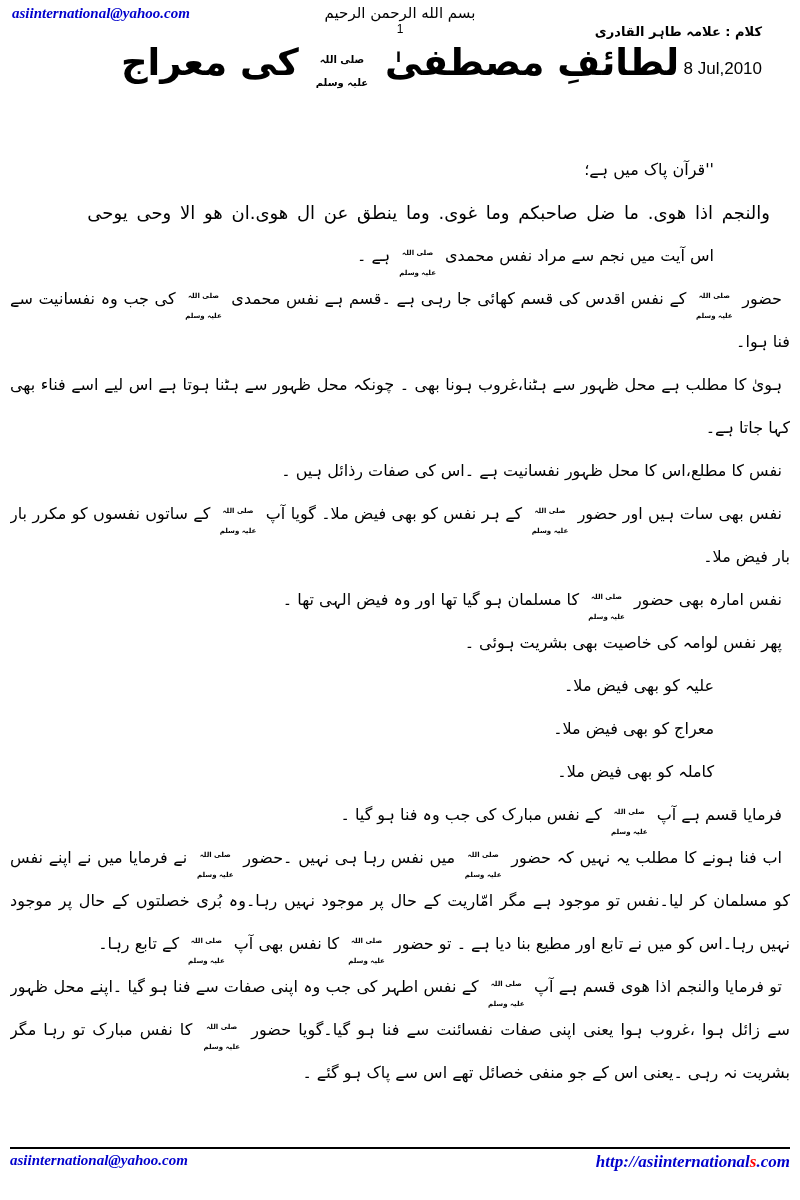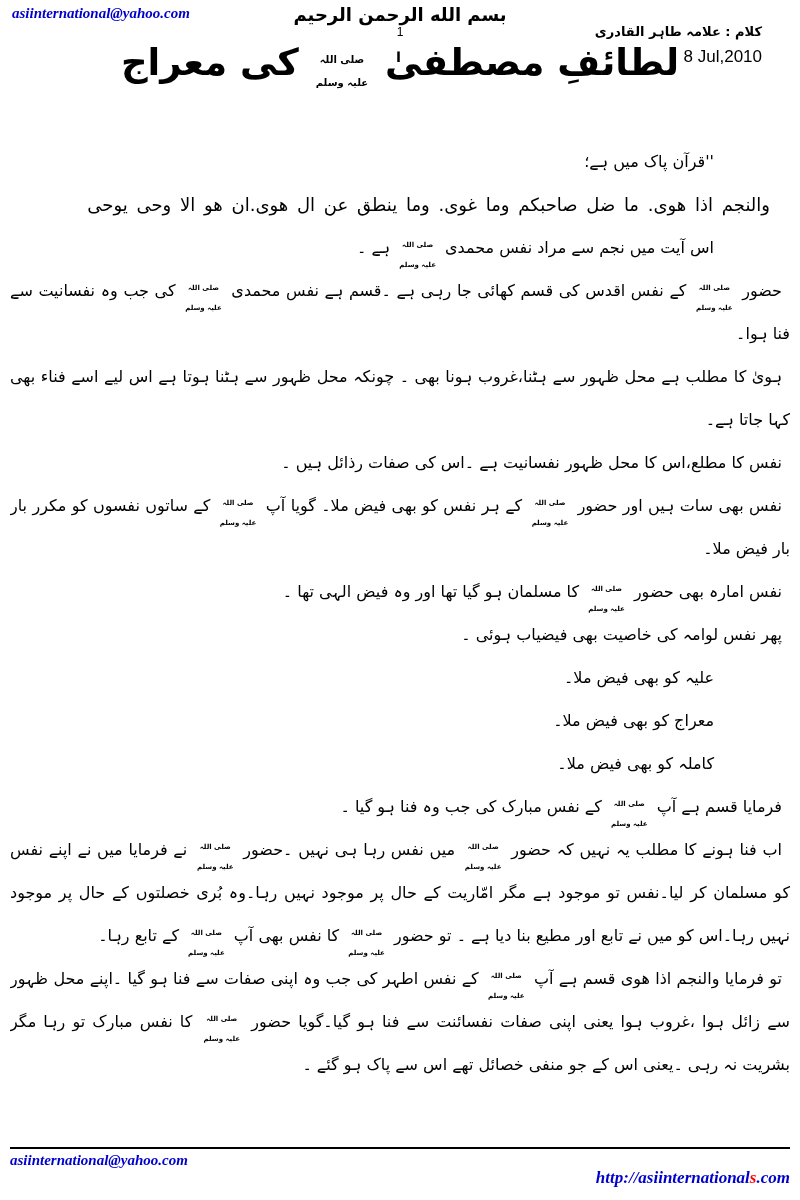--- a/index.html
+++ b/index.html
@@ -18,45 +18,45 @@
   .top-email{
     position:absolute;top:5px;left:12px;
     font-family:"Liberation Serif","DejaVu Serif",serif;
     font-style:italic;font-weight:bold;font-size:15px;
     color:var(--link-blue);
   }
   .bismillah-wrap{
     position:absolute;top:4px;left:0;width:100%;text-align:center;
   }
   .bismillah{
-    font-size:18px;font-weight:bold;direction:rtl;
+    font-size:15px;font-weight:normal;direction:rtl;
   }
   .page-number{
     font-size:12px;margin-top:0px;
     font-family:"Liberation Sans",sans-serif;
   }
   .kalam-block{
     position:absolute;top:24px;right:38px;text-align:right;
   }
   .kalam{
     font-size:13px;font-weight:bold;direction:rtl;
   }
   .date{
-    font-size:17px;direction:ltr;margin-top:8px;
+    font-size:17px;direction:ltr;margin-top:20px;
     font-family:"Liberation Sans",sans-serif;
   }
   .title{
     position:absolute;top:32px;left:0;width:100%;
     text-align:center;direction:rtl;
     font-size:37px;font-weight:bold;line-height:62px;
     font-family:"DejaVu Sans",sans-serif;
   }
   
   .body-text{
-    position:absolute;top:140px;left:10px;right:10px;height:1004px;
+    position:absolute;top:148px;left:10px;right:10px;height:1004px;
     overflow:hidden;
     direction:rtl;text-align:justify;
     font-size:16px;line-height:43px;
   }
   .body-text p{margin:0;}
   p.normal{text-indent:8px;}
   p.indent{text-indent:76px;}
   p.verse{text-indent:20px;font-size:18px;word-spacing:3px;}
   
   .saw{
@@ -75,21 +75,20 @@
   }
   .footer-email{
     font-family:"Liberation Serif","DejaVu Serif",serif;
     font-style:italic;font-weight:bold;font-size:15px;
     color:var(--link-blue);
   }
   .footer-url{
     font-family:"Liberation Serif","DejaVu Serif",serif;
     font-style:italic;font-weight:bold;font-size:17px;
     color:var(--link-blue);
-    margin-top:16px;
   }
   .footer-url .red{color:var(--accent-red);}
 </style>
 </head>
 <body>
 
 <div class="top-email">asiinternational@yahoo.com</div>
 
 <div class="bismillah-wrap">
   <div class="bismillah">بسم الله الرحمن الرحيم</div>
@@ -126,21 +125,21 @@
         <span>صلی اللہ</span>
         <span>علیہ وسلم</span>
       </span> کے ہر نفس کو بھی فیض ملا۔ گویا آپ <span class="saw">
         <span>صلی اللہ</span>
         <span>علیہ وسلم</span>
       </span> کے ساتوں نفسوں کو مکرر بار بار فیض ملا۔</p>
     <p class="normal">نفس امارہ بھی حضور <span class="saw">
         <span>صلی اللہ</span>
         <span>علیہ وسلم</span>
       </span> کا مسلمان ہو گیا تھا اور وہ فیض الہی تھا ۔</p>
-    <p class="normal">پھر نفس لوامہ کی خاصیت بھی فیضیاب ہوئی ۔</p>
+    <p class="normal">پھر نفس لوامہ کی خاصیت بھی بشریت ہوئی ۔</p>
     <p class="indent">علیہ کو بھی فیض ملا۔</p>
     <p class="indent">معراج کو بھی فیض ملا۔</p>
     <p class="indent">کاملہ کو بھی فیض ملا۔</p>
     <p class="normal">فرمایا قسم ہے آپ <span class="saw">
         <span>صلی اللہ</span>
         <span>علیہ وسلم</span>
       </span> کے نفس مبارک کی جب وہ فنا ہو گیا ۔</p>
     <p class="normal">اب فنا ہونے کا مطلب یہ نہیں کہ حضور <span class="saw">
         <span>صلی اللہ</span>
         <span>علیہ وسلم</span>

